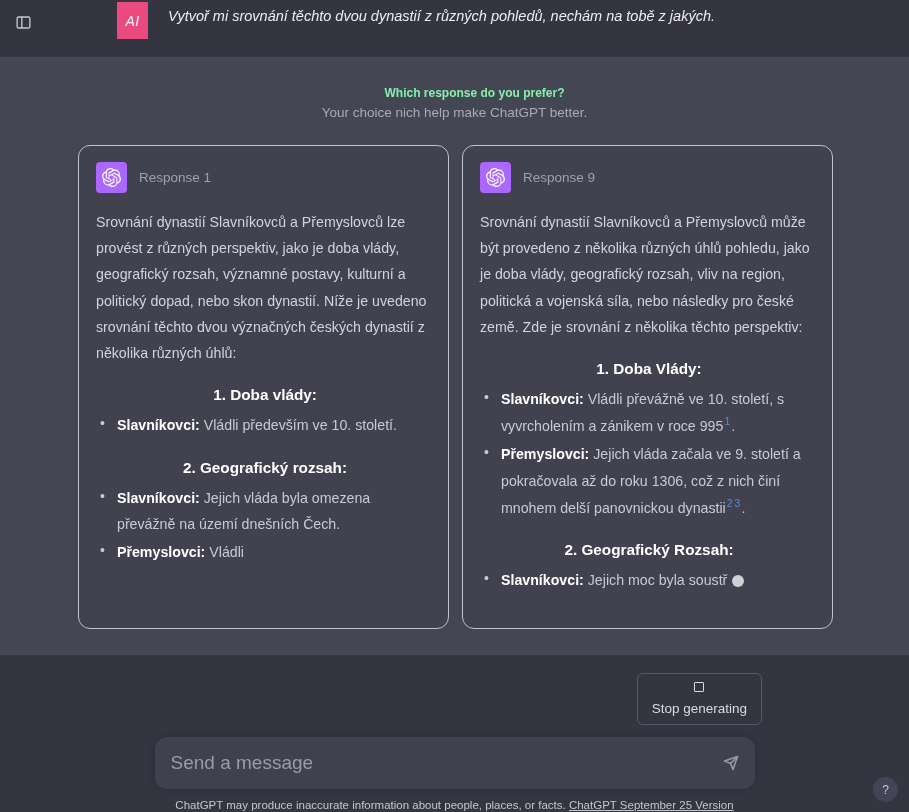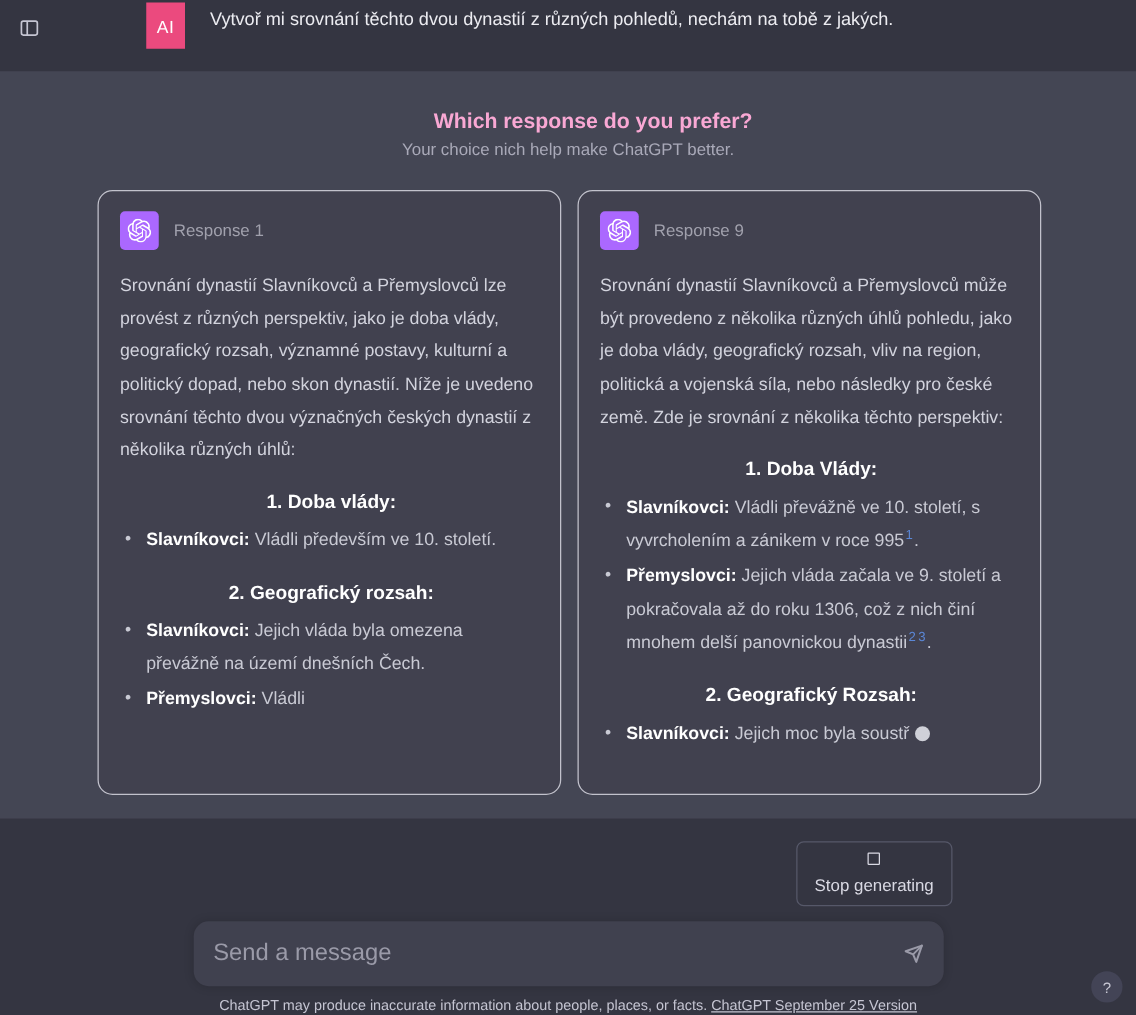--- a/index.html
+++ b/index.html
@@ -12,20 +12,21 @@
   .app { position: relative; width: 909px; height: 812px; display: flex; flex-direction: column; }
 
   
   .prompt-row {
     height: 57px;
     background: #343541;
     display: flex;
     align-items: flex-start;
     flex: 0 0 57px;
     position: relative;
+    font-style: italic;
   }
   .sidebar-toggle {
     width: 30px; height: 30px;
     margin: 7px 0 0 8px;
     display: flex; align-items: center; justify-content: center;
     color: #c5c5d2;
     cursor: pointer;
     border-radius: 4px;
   }
   .avatar-ai {
@@ -50,22 +51,22 @@
   
   .compare-area {
     background: #444654;
     flex: 1 1 auto;
     padding-top: 28px;
     position: relative;
     overflow: hidden;
   }
   .compare-title {
     text-align: center;
-    color: #f9a8d4;
-    font-size: 17px;
+    color: #86efac;
+    font-size: 12px;
     font-weight: bold;
     line-height: 1.4;
     margin-left: 40px;
   }
   .compare-sub {
     text-align: center;
     color: #a9a9b8;
     font-size: 13.5px;
     margin-top: 3px;
   }

